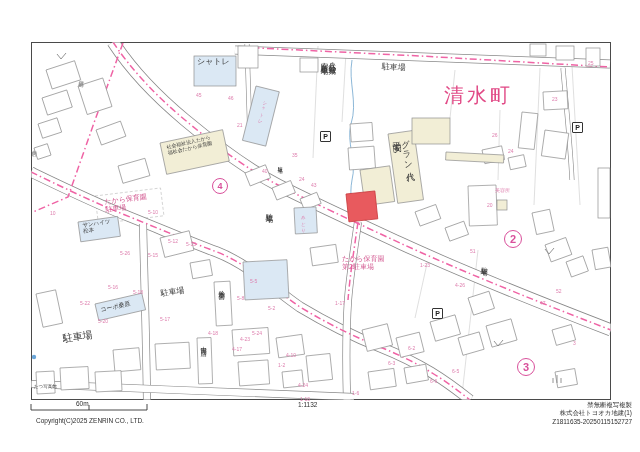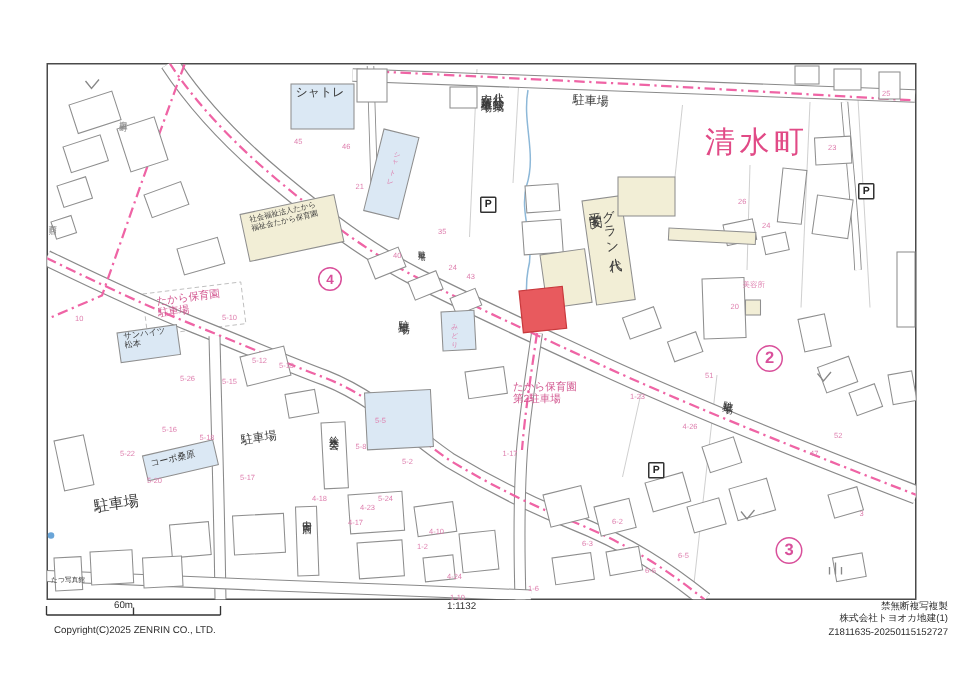--- a/index.html
+++ b/index.html
@@ -175,21 +175,21 @@
 
     <g stroke="#333333" stroke-width="0.9">
       <line x1="31" y1="410" x2="147" y2="410"></line>
       <line x1="31" y1="410" x2="31" y2="404"></line>
       <line x1="89" y1="410" x2="89" y2="405"></line>
       <line x1="147" y1="410" x2="147" y2="404"></line>
     </g>
   </svg>
 
   <div id="label-layer">
-      <div class="lbl" style="left: 444px; top: 84px; font-size: 20px; color: rgb(225, 74, 134); letter-spacing: 3px; margin-left: 26px;">清水町</div>
+      <div class="lbl" style="left: 444px; top: 84px; font-size: 20px; color: rgb(225, 74, 134); letter-spacing: 3px;">清水町</div>
       <div class="lbl" style="left: 197px; top: 57px; font-size: 8px; color: rgb(58, 58, 58);">シャトレ</div>
       <div class="lbl v" style="left: 263px; top: 97px; font-size: 4.5px; color: rgb(222, 127, 174); transform: rotate(14deg);">シャトレ</div>
       <div class="lbl v" style="left: 320px; top: 56px; font-size: 7.5px; color: rgb(58, 58, 58);">八代公共職業
 安定所駐車場</div>
       <div class="lbl" style="left: 382px; top: 62px; font-size: 8px; color: rgb(58, 58, 58); transform: rotate(3deg);">駐車場</div>
       <div class="lbl v" style="left: 391px; top: 136px; font-size: 8.5px; color: rgb(58, 58, 58); transform: rotate(-8deg);">グラン八代
 平安閣</div>
       <div class="lbl" style="left: 166px; top: 145px; font-size: 5px; color: rgb(58, 58, 58); transform: rotate(-13deg);">社会福祉法人たから
 福祉会たから保育園</div>
       <div class="lbl" style="left: 104px; top: 198px; font-size: 7px; color: rgb(210, 86, 143); transform: rotate(-7deg);">たから保育園

